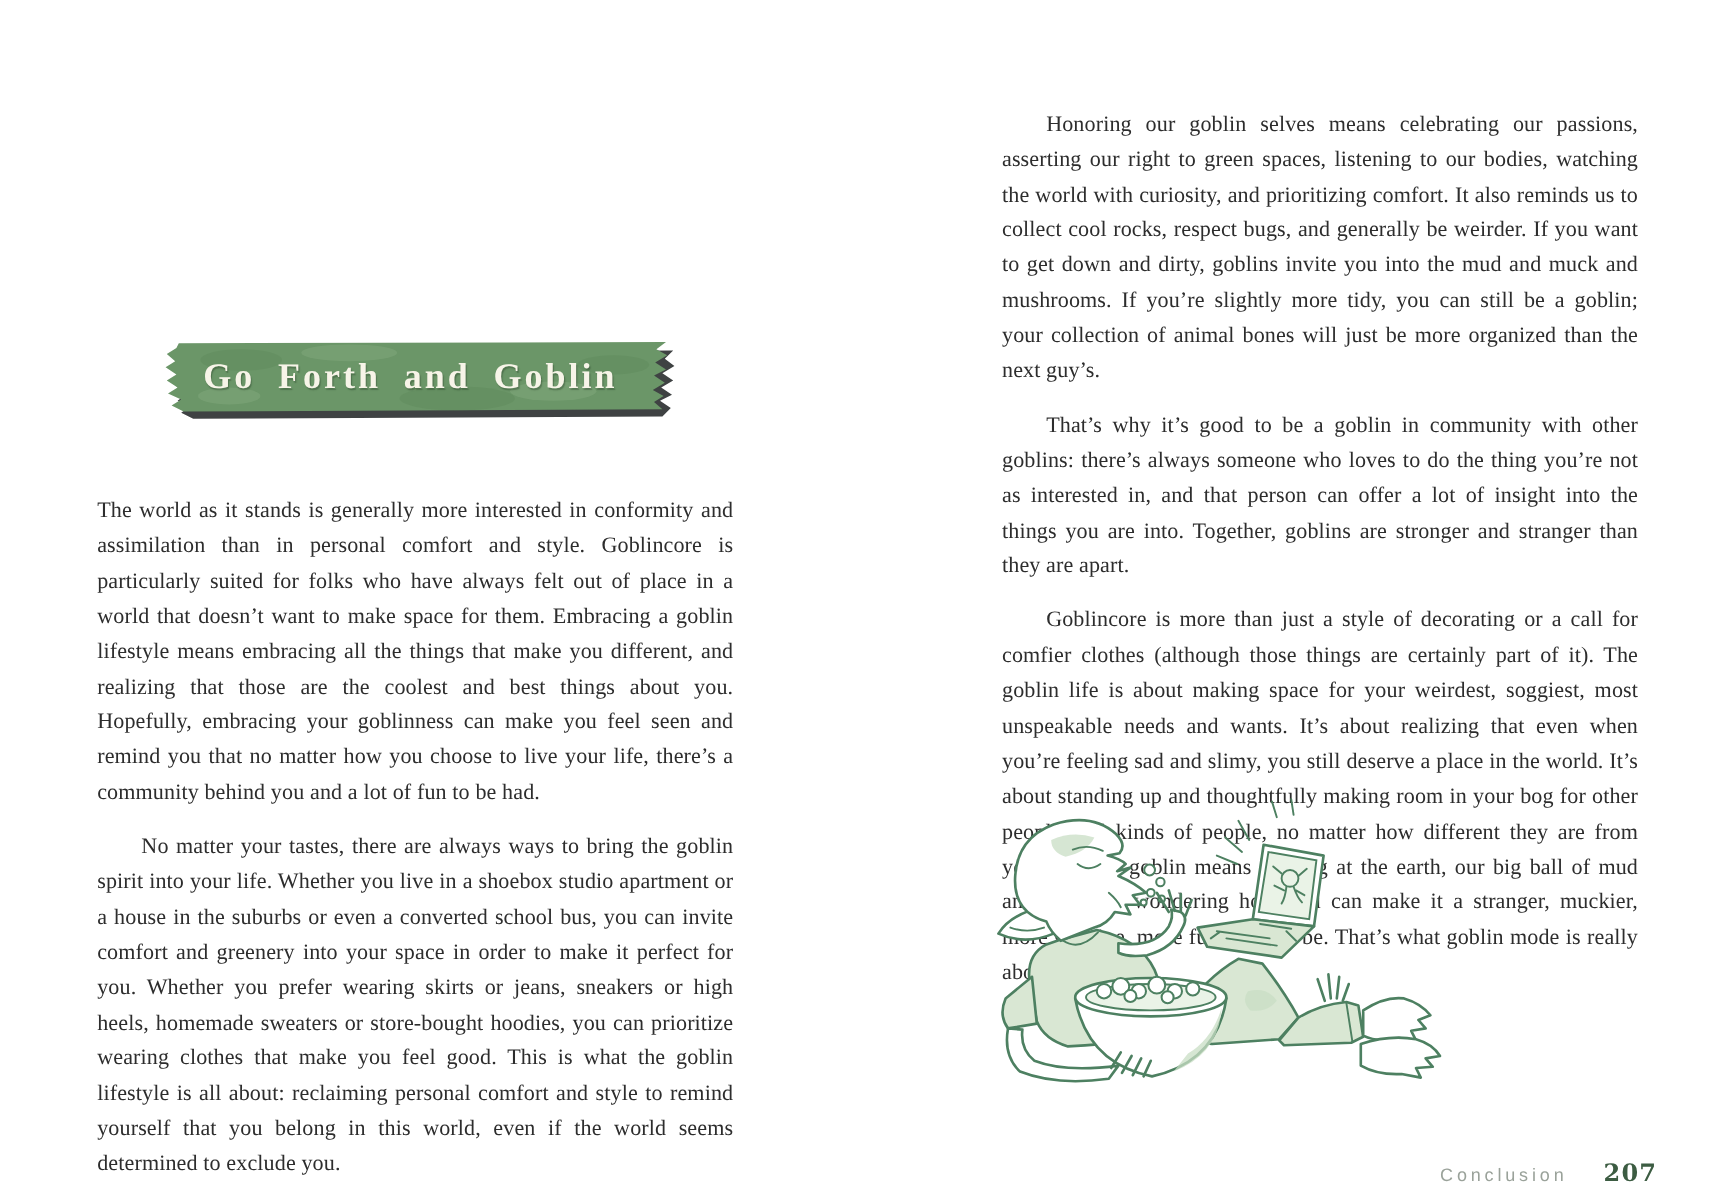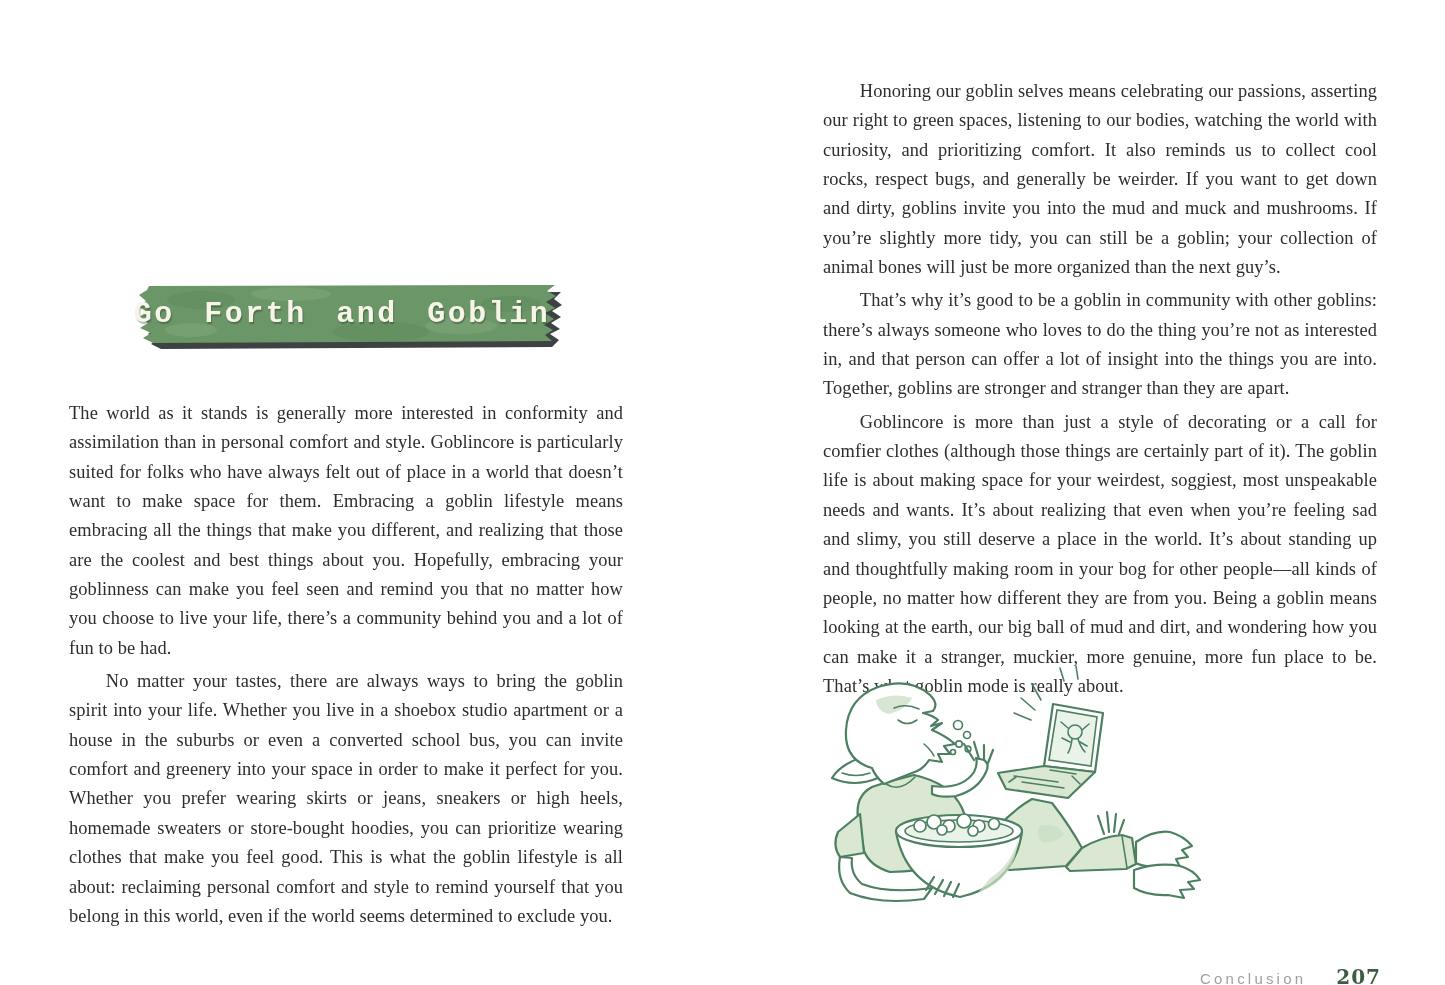--- a/index.html
+++ b/index.html
@@ -29,35 +29,35 @@
     position:absolute;left:131px;top:282px;width:434px;height:72px;
   }
   .banner svg{position:absolute;left:0;top:0;width:100%;height:100%;}
   .banner .plank-shadow{fill:var(--banner-shadow);}
   .banner .plank{fill:var(--banner-green);}
   .banner .plank-blot{fill:#54804f;opacity:.25;}
   .banner .plank-light{fill:#93b88b;opacity:.28;}
   .banner-text{
     position:absolute;left:0;top:2px;width:422px;height:60px;
     display:flex;align-items:center;justify-content:center;
-    font-family:Liberation Mono, monospace;
+    font-family:Liberation Serif, serif;
     font-weight:bold;font-size:30px;
     letter-spacing:2.5px;word-spacing:9px;
     color:var(--banner-text);
     text-shadow:1px 2px 1px rgba(30,50,30,.35);
     white-space:nowrap;
   }
   
   .body-col{
     position:absolute;width:562px;
     font-size:18.4px;line-height:29.35px;
     text-align:justify;
     letter-spacing:.1px;
   }
-  .body-col p{margin:4px;}
+  .body-col p{margin:16px;}
   .body-col p.indent{text-indent:2em;}
   .left-col{left:65px;top:395px;}
   .right-col{left:819px;top:73px;}
   
   .illustration{
     position:absolute;left:828px;top:656px;width:448px;height:262px;
   }
   .illustration svg{width:100%;height:100%;}
   .ink{stroke:var(--illustration-line);stroke-width:2.2;fill:none;stroke-linecap:round;stroke-linejoin:round;}
   .ink-thin{stroke:var(--illustration-line);stroke-width:1.6;fill:none;stroke-linecap:round;stroke-linejoin:round;}

